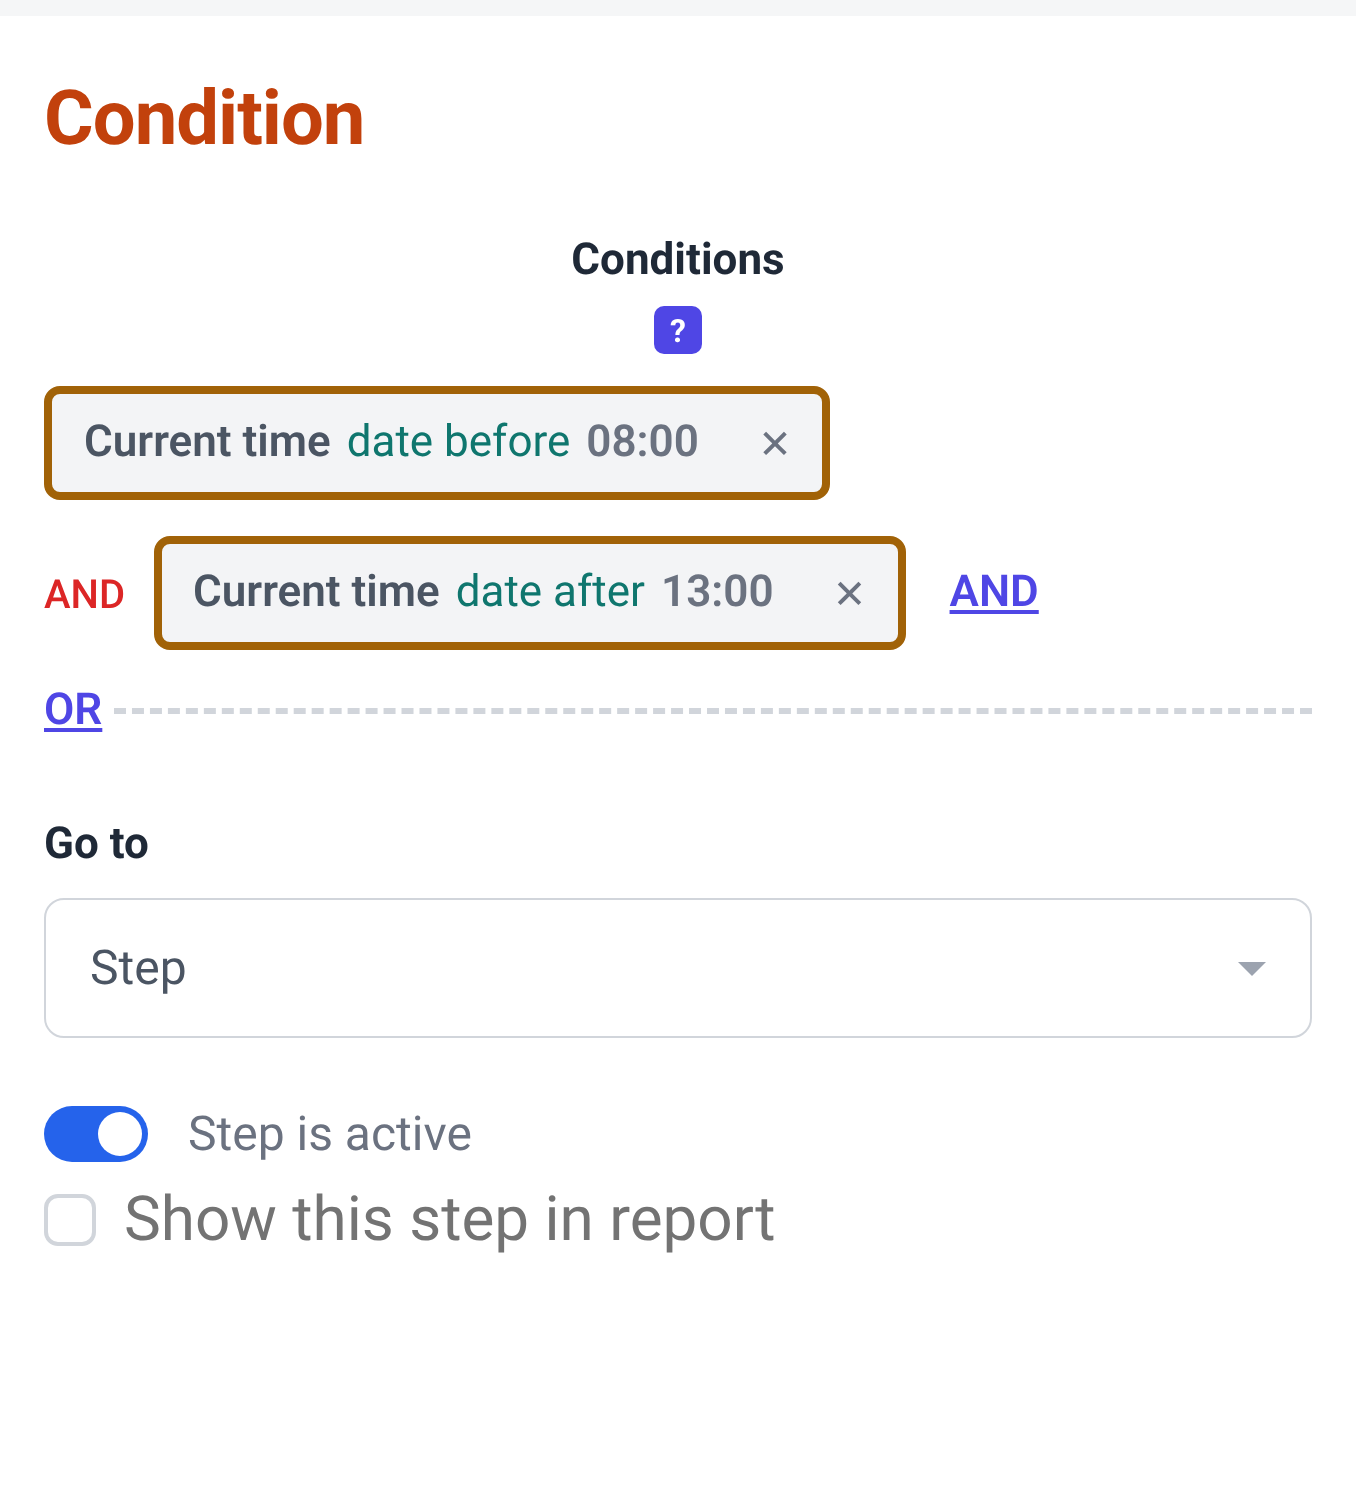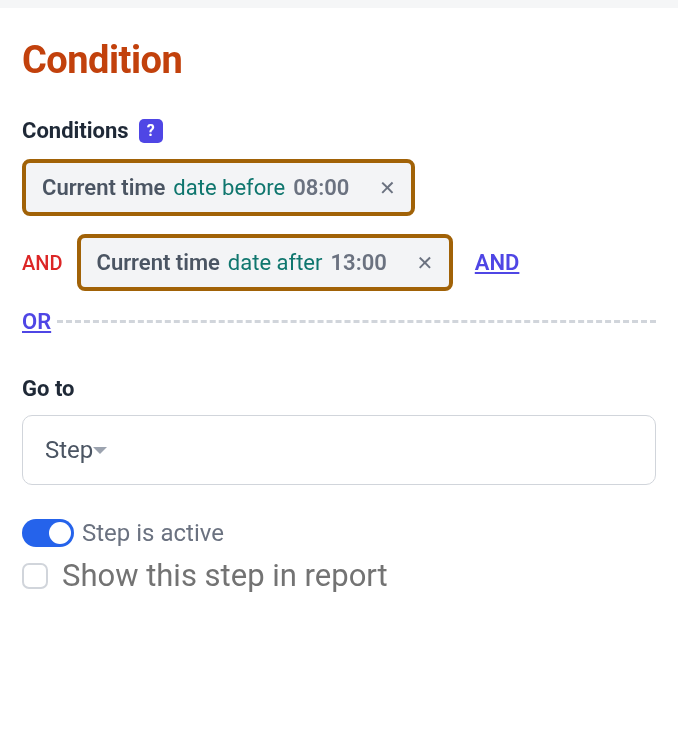--- a/index.html
+++ b/index.html
@@ -23,20 +23,21 @@
       margin-bottom: 36px;
     }
     .section-label {
       font-size: 22px;
       font-weight: 700;
       color: #1f2937;
       display: flex;
       align-items: center;
       gap: 10px;
       margin-bottom: 16px;
+      flex-direction: column;
     }
     .help-badge {
       display: inline-flex;
       align-items: center;
       justify-content: center;
       width: 24px;
       height: 24px;
       background: #4f46e5;
       color: #ffffff;
       border-radius: 5px;
@@ -112,34 +113,35 @@
     }
     .select {
       width: 100%;
       border: 1px solid #d1d5db;
       border-radius: 10px;
       padding: 20px 22px;
       font-size: 24px;
       color: #4b5563;
       display: flex;
       align-items: center;
+      justify-content: space-between;
       cursor: pointer;
       margin-bottom: 34px;
       background: #ffffff;
     }
     .chevron {
       width: 0; height: 0;
       border-left: 7px solid transparent;
       border-right: 7px solid transparent;
       border-top: 7px solid #9ca3af;
     }
     .toggle-row {
       display: flex;
       align-items: flex-start;
-      gap: 8px;
+      gap: 20px;
       margin-bottom: 10px;
     }
     .toggle {
       width: 52px;
       height: 28px;
       background: #2563eb;
       border-radius: 999px;
       position: relative;
       cursor: pointer;
       flex-shrink: 0;

